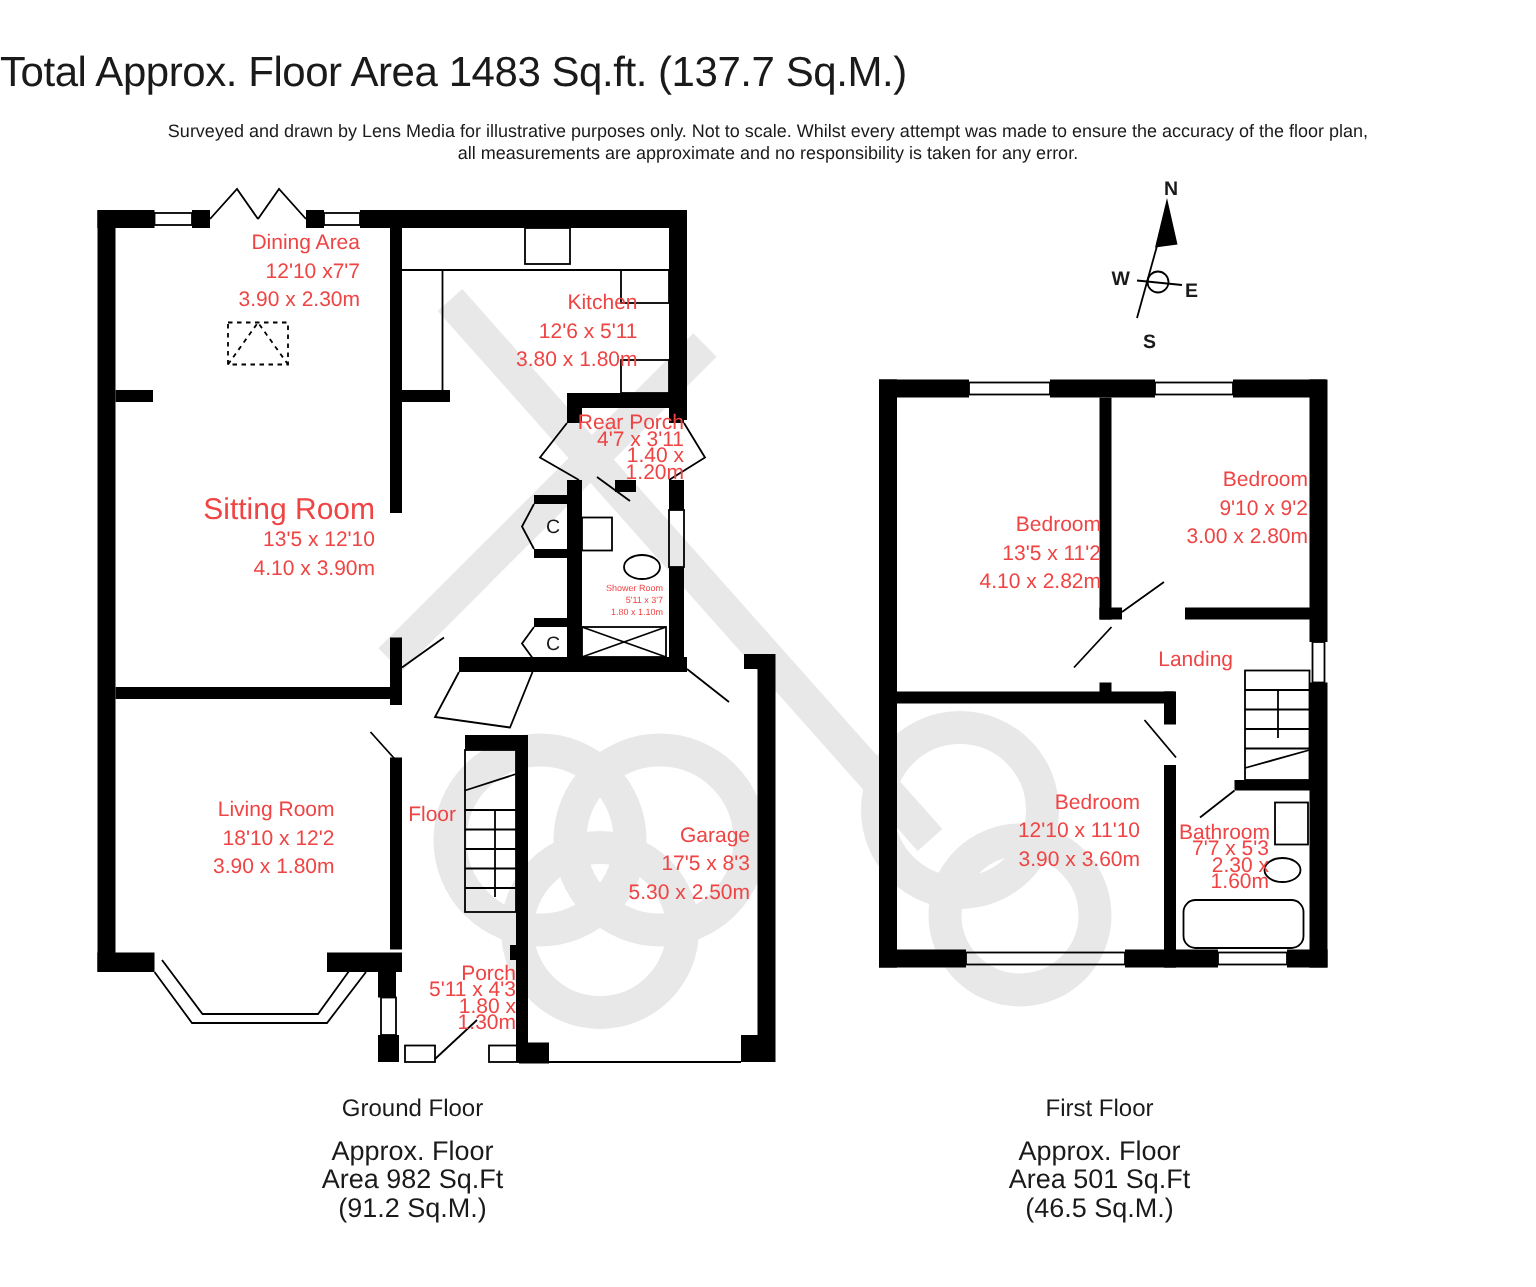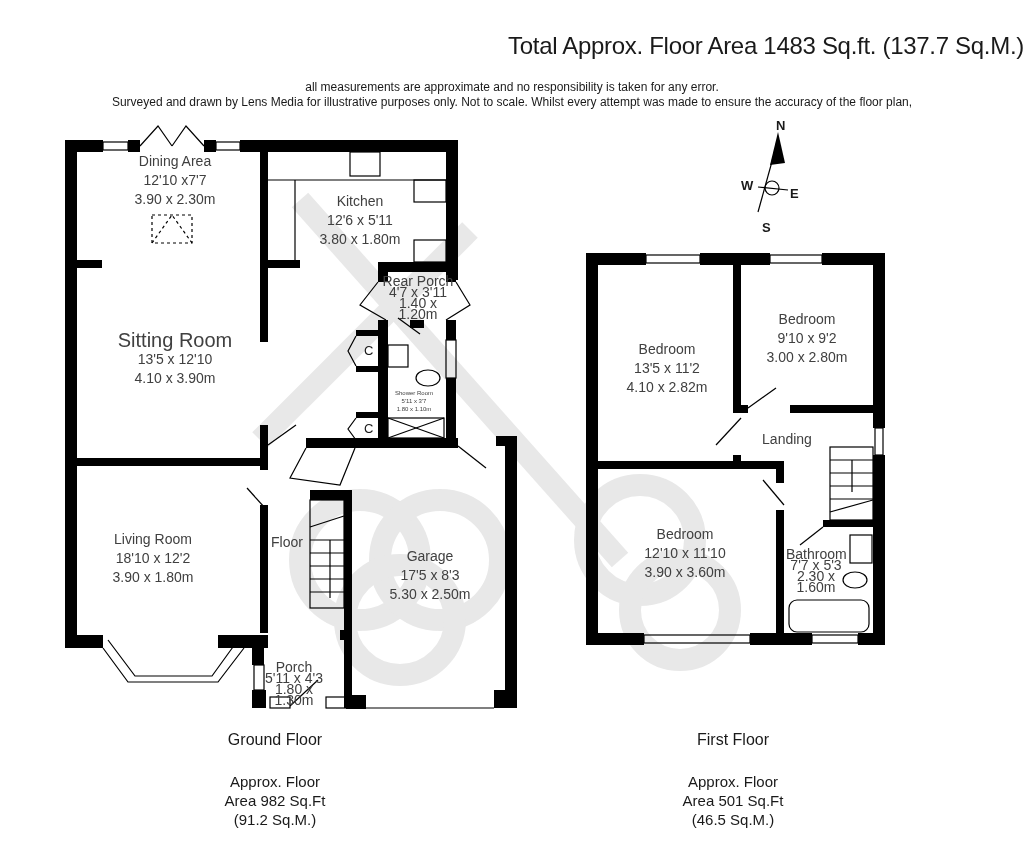--- a/index.html
+++ b/index.html
@@ -1,39 +1,39 @@
 <!DOCTYPE html>
 <html><head>
 <meta charset="utf-8">
 <style>
   html, body { margin:0; padding:0; background:#ffffff; }
   body { width:1024px; height:858px; position:relative; overflow:hidden;
          font-family:"Liberation Sans", sans-serif; color:#1a1a1a; }
-  .title { position:absolute; left:0; width:1024px; top:32px; text-align:right;
-           font-size:24px; letter-spacing:-0.3px; }
+  .title { position:absolute; left:0; width:1024px; top:32px; text-align:left;
+           font-size:28px; letter-spacing:-0.3px; }
   .disclaimer { position:absolute; left:0; width:1024px; top:80px; text-align:center;
                 font-size:12px; line-height:15px; }
   svg.plan { position:absolute; left:0; top:0; }
-  .lbl { position:absolute; text-align:center; font-size:14px; line-height:19px; color:#404040; }
+  .lbl { position:absolute; text-align:right; font-size:14px; line-height:19px; color:#ef4444; }
   .lbl .name { display:block; }
   .lbl .imp, .lbl .met { display:block; }
   .sm { font-size:14px; line-height:11px; }
   .xs { font-size:6px; line-height:8px; }
   .floor-caption { position:absolute; text-align:center; font-size:16px; line-height:20px; }
-  .floor-caption .area { display:block; margin-top:22px; font-size:15px; line-height:19px; }
+  .floor-caption .area { display:block; margin-top:8px; font-size:18px; line-height:19px; }
   .compass-l { position:absolute; font-size:13px; font-weight:bold; }
   .cup { position:absolute; font-size:13px; }
 </style>
 </head>
 <body>
 
 <div class="title">Total Approx. Floor Area 1483 Sq.ft. (137.7 Sq.M.)</div>
 <div class="disclaimer">
+  <div>Surveyed and drawn by Lens Media for illustrative purposes only. Not to scale. Whilst every attempt was made to ensure the accuracy of the floor plan,</div>
   <div>all measurements are approximate and no responsibility is taken for any error.</div>
-  <div>Surveyed and drawn by Lens Media for illustrative purposes only. Not to scale. Whilst every attempt was made to ensure the accuracy of the floor plan,</div>
 </div>
 
 <svg class="plan" width="1024" height="858" viewBox="0 0 1024 858">
 
   <g fill="none" stroke="#e6e6e6" stroke-width="22" opacity="0.9">
     <line x1="300" y1="200" x2="620" y2="560"></line>
     <line x1="260" y1="440" x2="470" y2="230"></line>
     <circle cx="360" cy="560" r="60"></circle>
     <circle cx="440" cy="560" r="60"></circle>
     <circle cx="400" cy="620" r="55"></circle>
@@ -229,21 +229,21 @@
   <span class="met">3.90 x 1.80m</span>
 </div>
 <div class="lbl" style="left:270px;top:533px;width:34px;">
   <span class="name">Floor</span>
 </div>
 <div class="lbl" style="left:360px;top:547px;width:140px;">
   <span class="name">Garage</span>
   <span class="imp">17'5 x 8'3</span>
   <span class="met">5.30 x 2.50m</span>
 </div>
-<div class="lbl sm" style="left:256px;top:643px;width:76px;margin-top:19px;">
+<div class="lbl sm" style="left:268px;top:643px;width:76px;">
   <span class="name">Porch</span>
   <span class="imp">5'11 x 4'3</span>
   <span class="met">1.80 x 1.30m</span>
 </div>
 
 <div class="lbl" style="left:600px;top:340px;width:134px;">
   <span class="name">Bedroom</span>
   <span class="imp">13'5 x 11'2</span>
   <span class="met">4.10 x 2.82m</span>
 </div>

